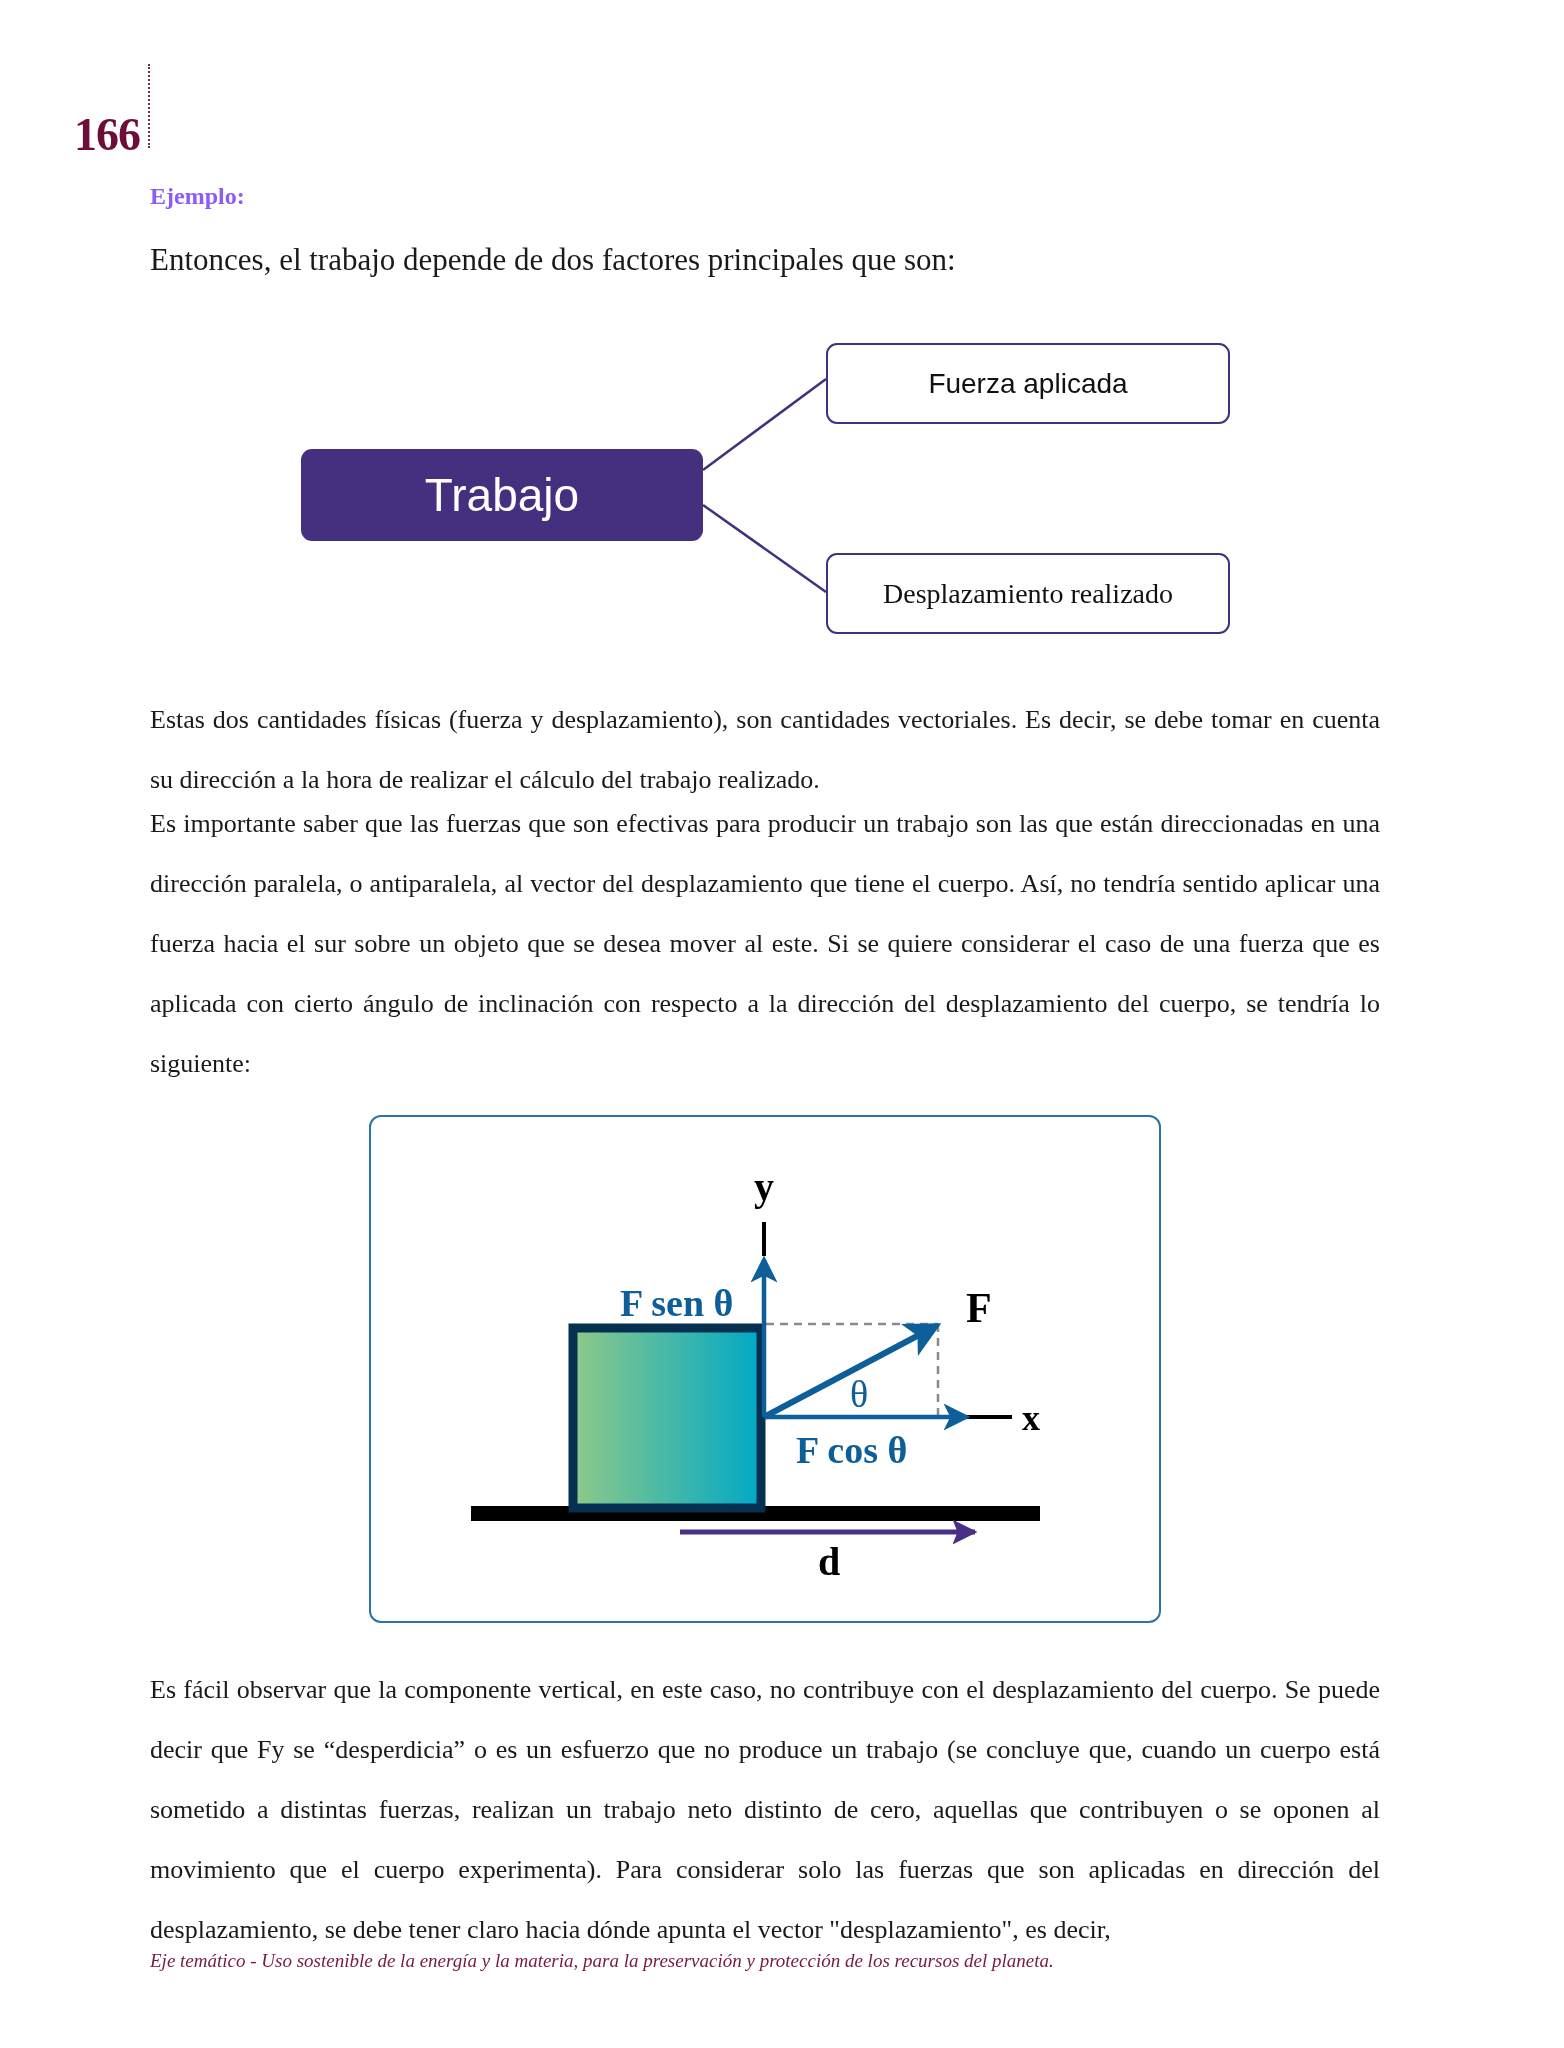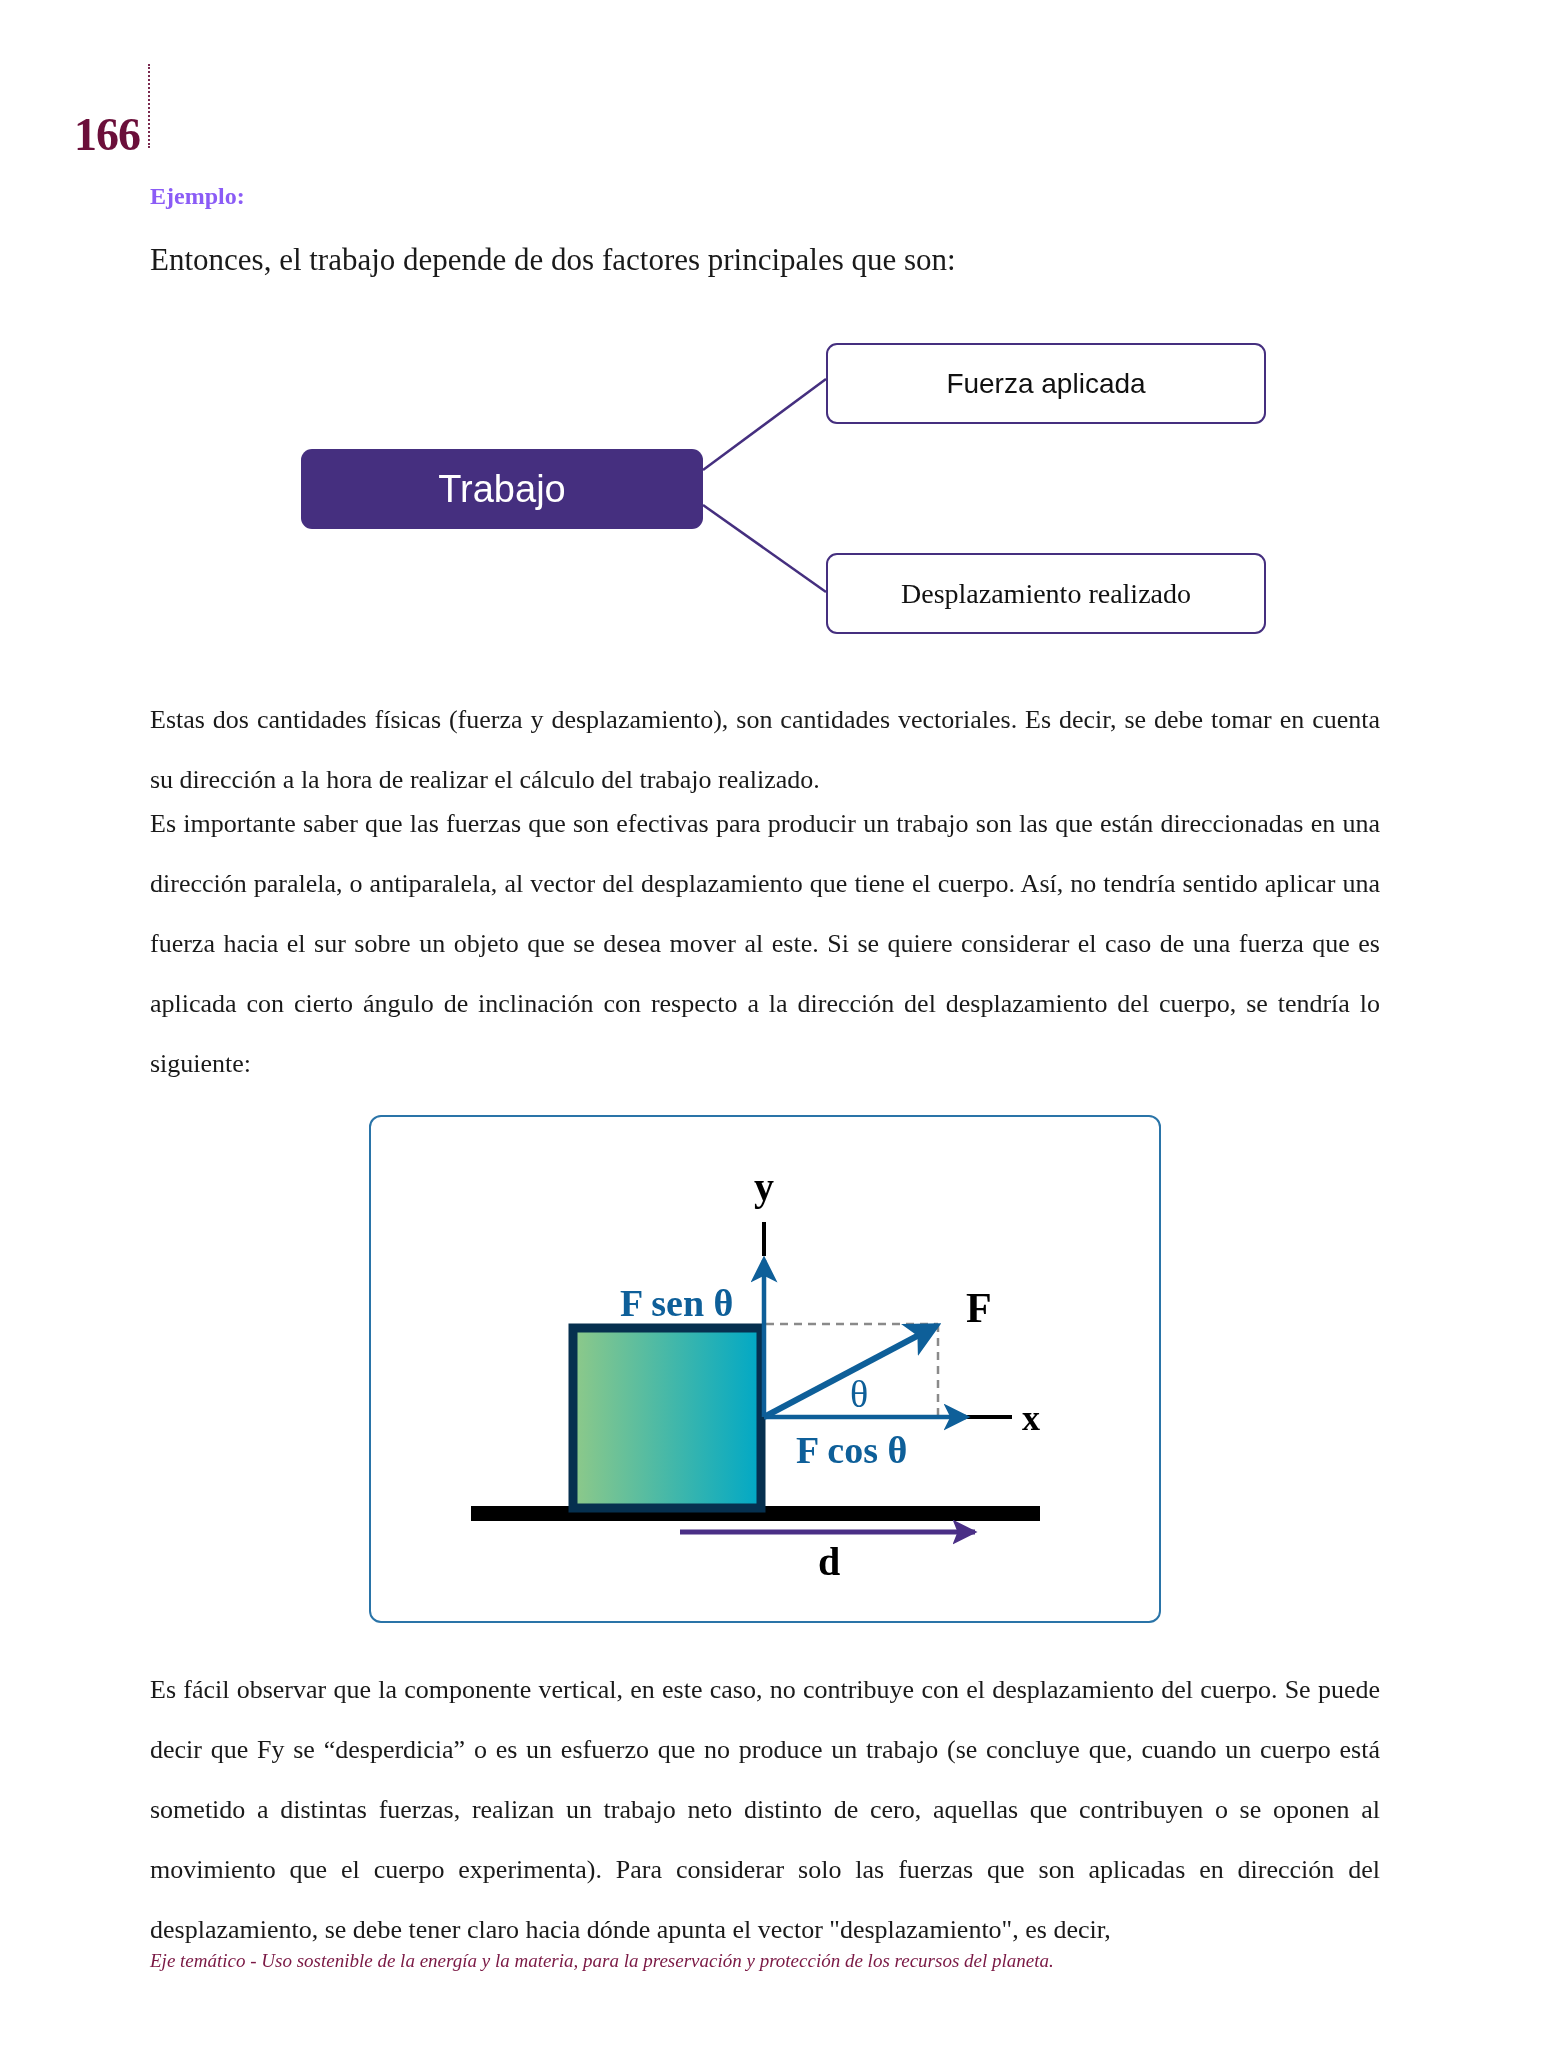--- a/index.html
+++ b/index.html
@@ -14,23 +14,23 @@
             text-align: justify; text-align-last: left; }
     .p1 { top: 690px; }
     .p2 { top: 794px; }
     .p3 { top: 1660px; }
     .footer { position: absolute; left: 150px; top: 1950px; font-size: 19px; font-style: italic; color: #7a1844; }
 
     
     .cmap { position: absolute; left: 0; top: 0; width: 1564px; height: 700px; pointer-events: none; }
     .node { position: absolute; box-sizing: border-box; display: flex; align-items: center; justify-content: center;
             font-family: "Liberation Sans", "DejaVu Sans", sans-serif; border-radius: 11px; pointer-events: auto; }
-    .node-main { left: 301px; top: 449px; width: 402px; height: 80px; background: #452f7f; color: #ffffff;
-                 font-size: 38px; }
-    .node-child { width: 440px; height: 81px; background: #ffffff; border: 2.5px solid #452f7f; color: #111;
+    .node-main { left: 301px; top: 449px; width: 402px; height: 92px; background: #452f7f; color: #ffffff;
+                 font-size: 46px; }
+    .node-child { width: 404px; height: 81px; background: #ffffff; border: 2.5px solid #452f7f; color: #111;
                   font-size: 28px; }
     .node-c1 { left: 826px; top: 343px; }
     .node-c2 { left: 826px; top: 553px; font-family: Liberation Serif, serif; }
 
     
     .figure-frame { position: absolute; left: 369px; top: 1115px; width: 792px; height: 508px; box-sizing: border-box;
                     border: 2.5px solid #2a74a8; border-radius: 12px; }
     .figure-svg { position: absolute; left: 0; top: 0; }
     .lbl { font-family: "Liberation Serif", "DejaVu Serif", serif; font-weight: bold; }
   </style>

